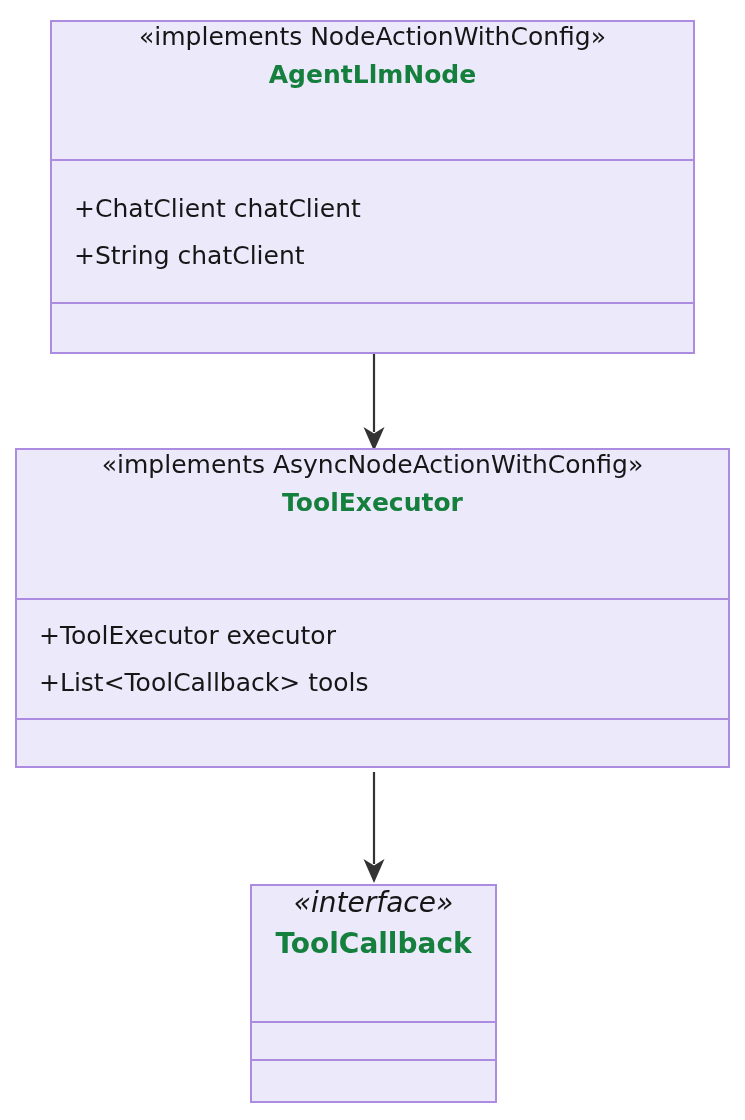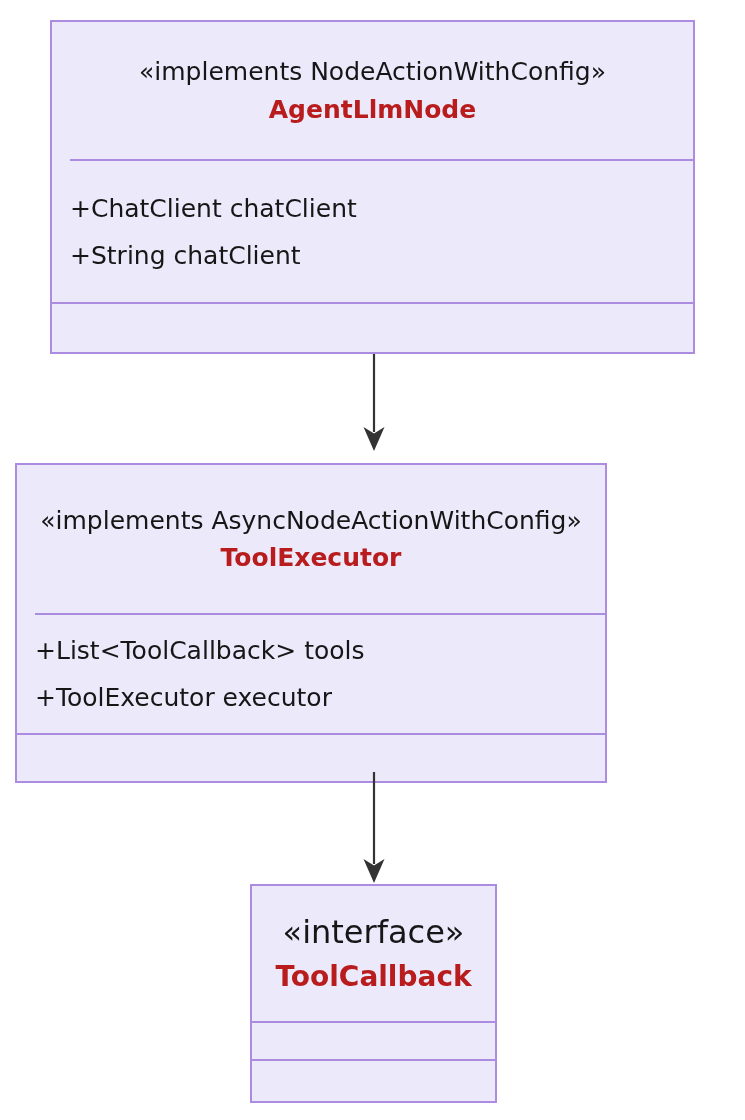--- a/index.html
+++ b/index.html
@@ -37,76 +37,75 @@
   }
   .compartment + .compartment {
     border-top: 2px solid #ab8ce0;
   }
 
   
   .cmp-header {
     display: flex;
     flex-direction: column;
     align-items: center;
-    justify-content: center;
     text-align: center;
   }
   .stereotype {
     font-size: 25px;
     font-weight: 400;
     line-height: 1.18;
     color: #161616;
     white-space: nowrap;
   }
   .class-name {
     font-size: 25px;
     font-weight: 700;
     line-height: 1.18;
-    color: #b91c1c;
+    color: #15803d;
     white-space: nowrap;
     margin-top: 8px;
   }
 
   
   .cmp-attrs {
     display: flex;
     flex-direction: column;
     justify-content: center;
-    margin-left: 18px;
+    padding-left: 22px;
   }
   .attr-line {
     font-size: 25px;
     font-weight: 400;
     line-height: 47px;
     color: #161616;
     white-space: nowrap;
     text-align: left;
   }
 
   .cmp-empty {
     
   }
 
   
   #box-agentllmnode  { left: 50px;  top: 20px;  width: 645px; height: 334px; }
-  #box-agenttoolnode { left: 15px;  top: 463px; width: 592px; height: 320px; }
+  #box-agenttoolnode { left: 15px;  top: 448px; width: 715px; height: 320px; }
   #box-toolcallback  { left: 250px; top: 884px; width: 247px; height: 219px; }
 
   #box-agentllmnode  .cmp-header { height: 137px; }
   #box-agentllmnode  .cmp-attrs  { height: 143px; }
   #box-agentllmnode  .cmp-empty  { flex: 1 1 auto; }
 
   #box-agenttoolnode .cmp-header { height: 148px; }
   #box-agenttoolnode .cmp-attrs  { height: 120px; }
   #box-agenttoolnode .cmp-empty  { flex: 1 1 auto; }
 
   #box-toolcallback  .cmp-header { height: 135px; }
   #box-toolcallback  .cmp-empty  { height: 38px; }
   #box-toolcallback  .cmp-empty-2 { flex: 1 1 auto; }
-  #box-toolcallback  .stereotype { font-size: 32px; }
+  #box-toolcallback  .stereotype { font-size: 28px; font-style: italic; }
   #box-toolcallback  .class-name { font-size: 28px; }
 
   
   .connector {
     position: absolute;
     overflow: visible;
   }
   .connector svg { display: block; overflow: visible; }
 </style>
 </head>
@@ -132,22 +131,22 @@
       <path d="M 19 97 L 8.5 73 L 19 79.5 L 29.5 73 Z" fill="#333333"></path>
     </svg>
   </div>
 
   <div class="class-box" id="box-agenttoolnode">
     <div class="compartment cmp-header">
       <div class="stereotype">«implements AsyncNodeActionWithConfig»</div>
       <div class="class-name">ToolExecutor</div>
     </div>
     <div class="compartment cmp-attrs">
+      <div class="attr-line">+ToolExecutor executor</div>
       <div class="attr-line">+List&lt;ToolCallback&gt; tools</div>
-      <div class="attr-line">+ToolExecutor executor</div>
     </div>
     <div class="compartment cmp-empty"></div>
   </div>
 
   <div class="connector" id="connector-2" style="left:355px; top:772px; width:40px; height:114px;">
     <svg width="40" height="114" viewBox="0 0 40 114">
       <line x1="19" y1="0" x2="19" y2="92" stroke="#333333" stroke-width="2.2"></line>
       <path d="M 19 111 L 8.5 87 L 19 93.5 L 29.5 87 Z" fill="#333333"></path>
     </svg>
   </div>

